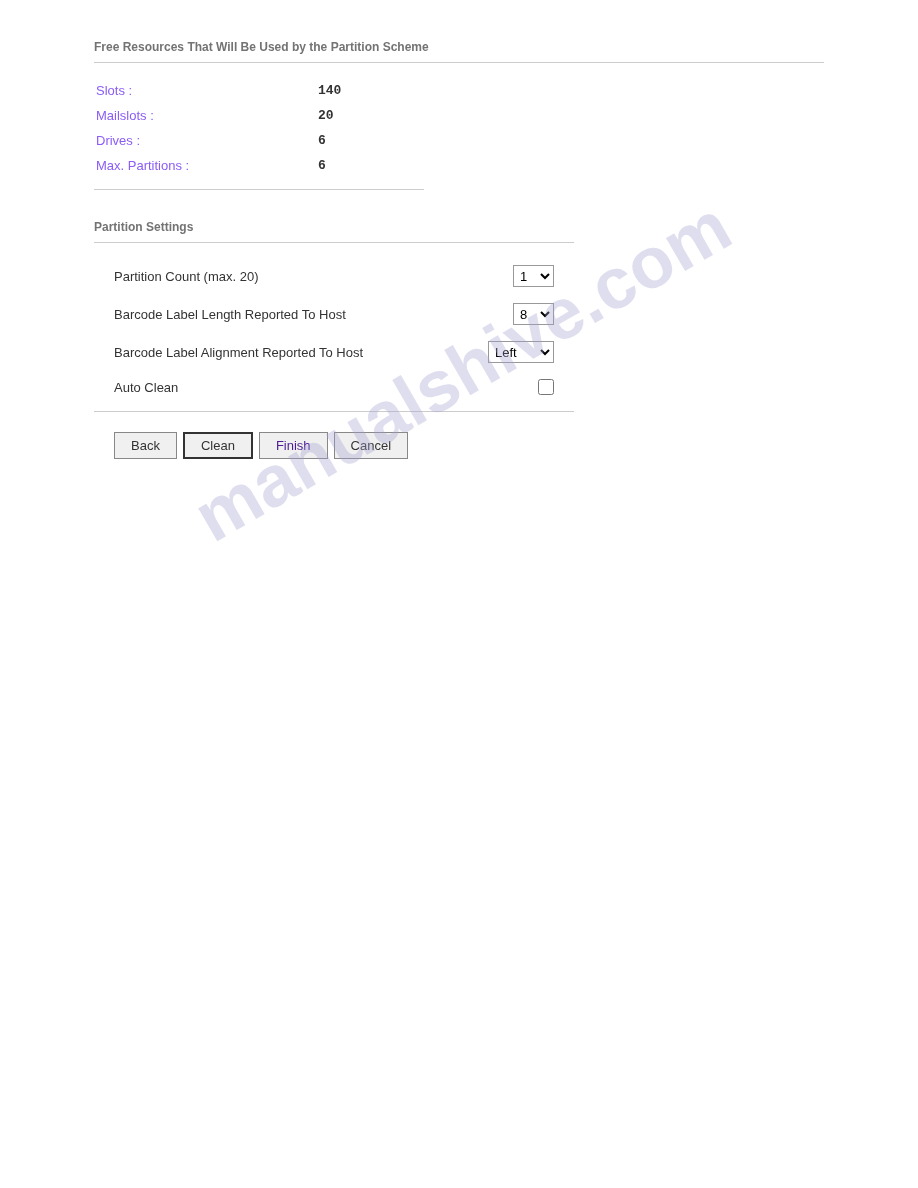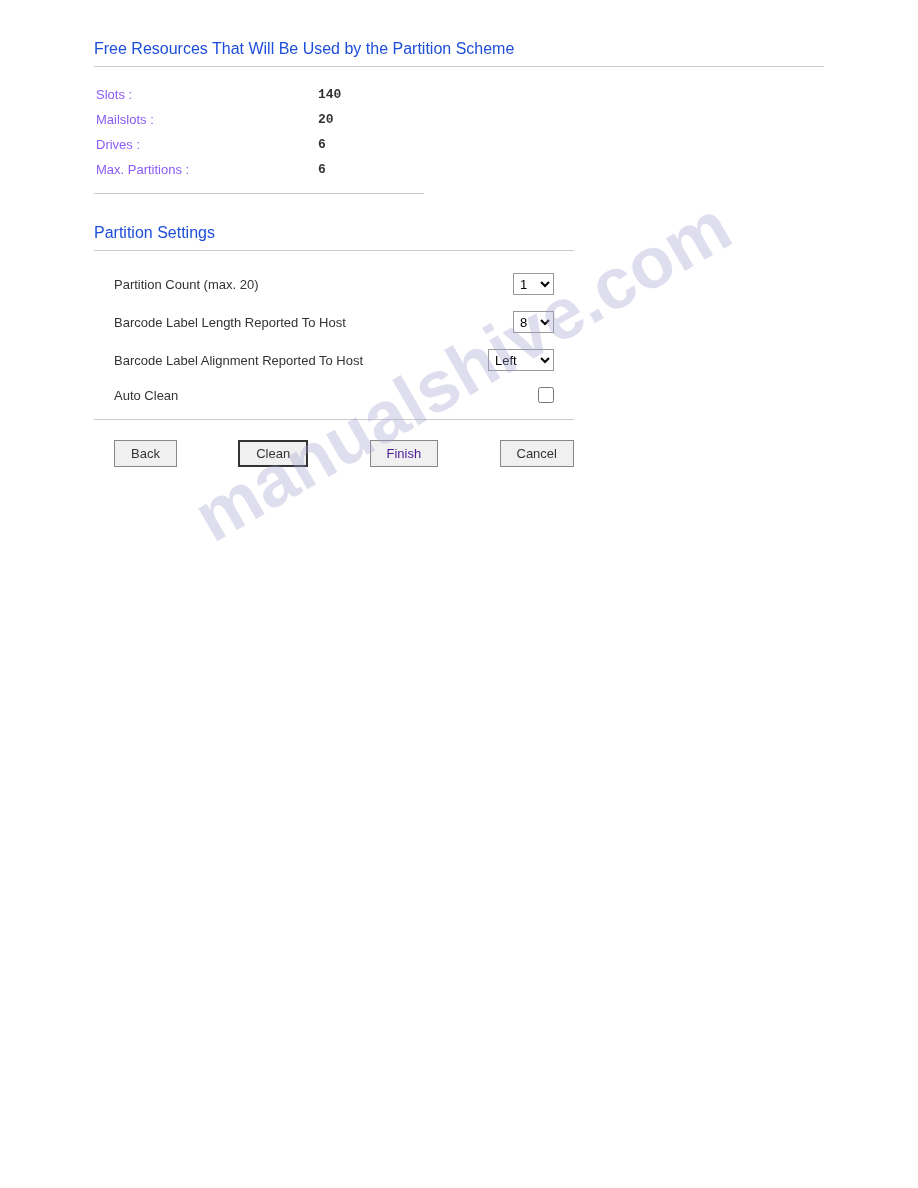--- a/index.html
+++ b/index.html
@@ -26,23 +26,23 @@
       font-weight: bold;
       color: #222222;
       margin-bottom: 30px;
     }
 
     .section {
       margin-bottom: 30px;
     }
 
     .section-title {
-      font-size: 16px;
-      font-weight: normal;
-      color: #1d4ed8;
+      font-size: 12px;
+      font-weight: bold;
+      color: #737373;
       margin-bottom: 8px;
     }
 
     .divider {
       border: none;
       border-top: 1px solid #cccccc;
       margin-bottom: 14px;
     }
 
     .resources-table {
@@ -96,24 +96,24 @@
       border: 1px solid #999999;
       background: #ffffff;
       padding: 1px 2px;
       font-size: 13px;
       cursor: pointer;
       height: 22px;
     }
 
     .button-row {
       display: flex;
-      gap: 0;
+      gap: 6px;
       margin-top: 20px;
       padding-left: 20px;
-      justify-content: space-between;
+      justify-content: flex-start;
       width: 480px;
     }
 
     button {
       padding: 4px 16px;
       font-size: 13px;
       cursor: pointer;
       border: 1px solid #888888;
       background: #f0f0f0;
       color: #333333;

